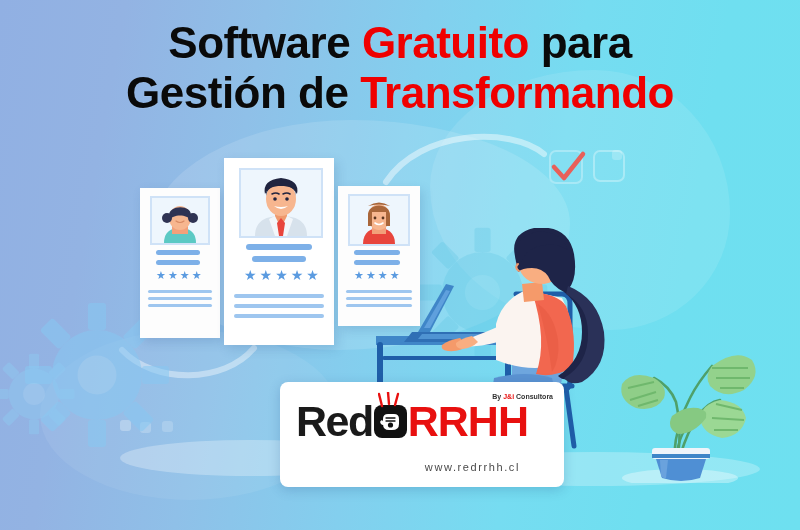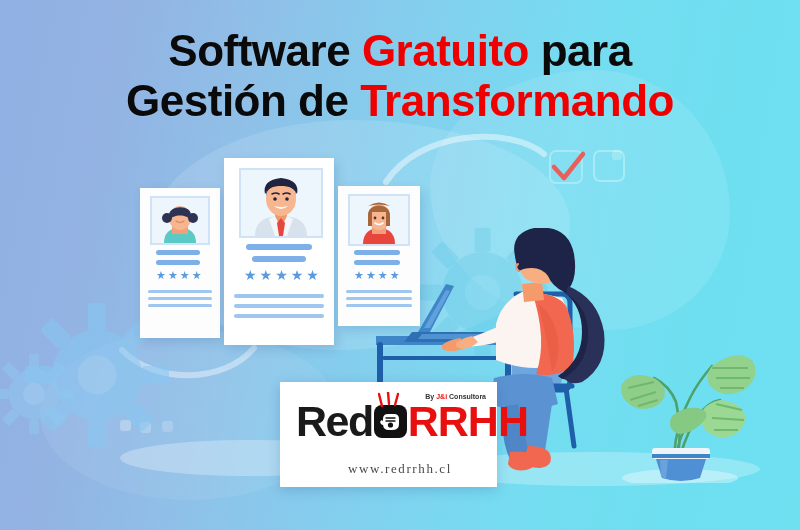--- a/index.html
+++ b/index.html
@@ -15,21 +15,21 @@
   }
 
   
   .bg-layer{position:absolute;inset:0;}
   .blob{position:absolute;border-radius:50%;filter:blur(0.4px);}
   .gear{position:absolute;}
   .gear svg{display:block;}
 
   
   .headline{
-    position:absolute;left:0;top:26px;width:800px;
+    position:absolute;left:0;top:18px;width:800px;
     text-align:center;z-index:40;
     font-weight:bold;
     font-size:44px;line-height:50px;
     letter-spacing:-0.5px;
     color:#0a0a0a;
     text-shadow:0 1px 0 rgba(255,255,255,.08);
   }
   .headline .ln{display:block;white-space:nowrap;}
   .headline .red{color:#ef0000;}
 
@@ -53,22 +53,22 @@
   .avatar{position:absolute;left:0;top:0;}
 
   
   .worker{position:absolute;left:376px;top:228px;z-index:22;}
 
   
   .plant{position:absolute;left:616px;top:338px;z-index:21;}
 
   
   .logo-badge{
-    position:absolute;left:280px;top:382px;width:217px;height:105px;
-    background:#ffffff;border-radius:0;z-index:60;
+    position:absolute;left:280px;top:382px;width:284px;height:105px;
+    background:#ffffff;border-radius:8px;z-index:60;
     box-shadow:0 3px 12px rgba(30,70,130,.22);
   }
   .logo-row{
     position:absolute;left:16px;top:16px;display:flex;align-items:center;
     height:46px;
   }
   .logo-red{
     font-weight:bold;font-size:43px;line-height:43px;color:#1a1a1a;
     letter-spacing:-1.5px;
   }
@@ -86,22 +86,22 @@
     position:absolute;right:11px;top:11px;font-size:7px;font-weight:bold;
     color:#333;letter-spacing:0px;white-space:nowrap;
   }
   .by-line .ji{color:#e8100f;}
   .tagline{
     position:absolute;left:13px;top:62px;width:220px;text-align:center;
     font-size:12.5px;font-weight:bold;color:#141414;letter-spacing:-0.2px;
     white-space:nowrap;
   }
   .weburl{
-    position:absolute;left:0;top:79px;width:240px;text-align:center;
-    font-size:13px;color:#4a4a4a;letter-spacing:1.6px;font-family:Liberation Serif, serif;
+    position:absolute;left:0;top:79px;width:240px;text-align:right;
+    font-size:11px;color:#4a4a4a;letter-spacing:1.6px;
   }
   .logo-divider{
     position:absolute;left:16px;top:58px;width:210px;height:1px;background:transparent;
   }
 </style>
 </head>
 <body>
 
 <div class="stage">
 

